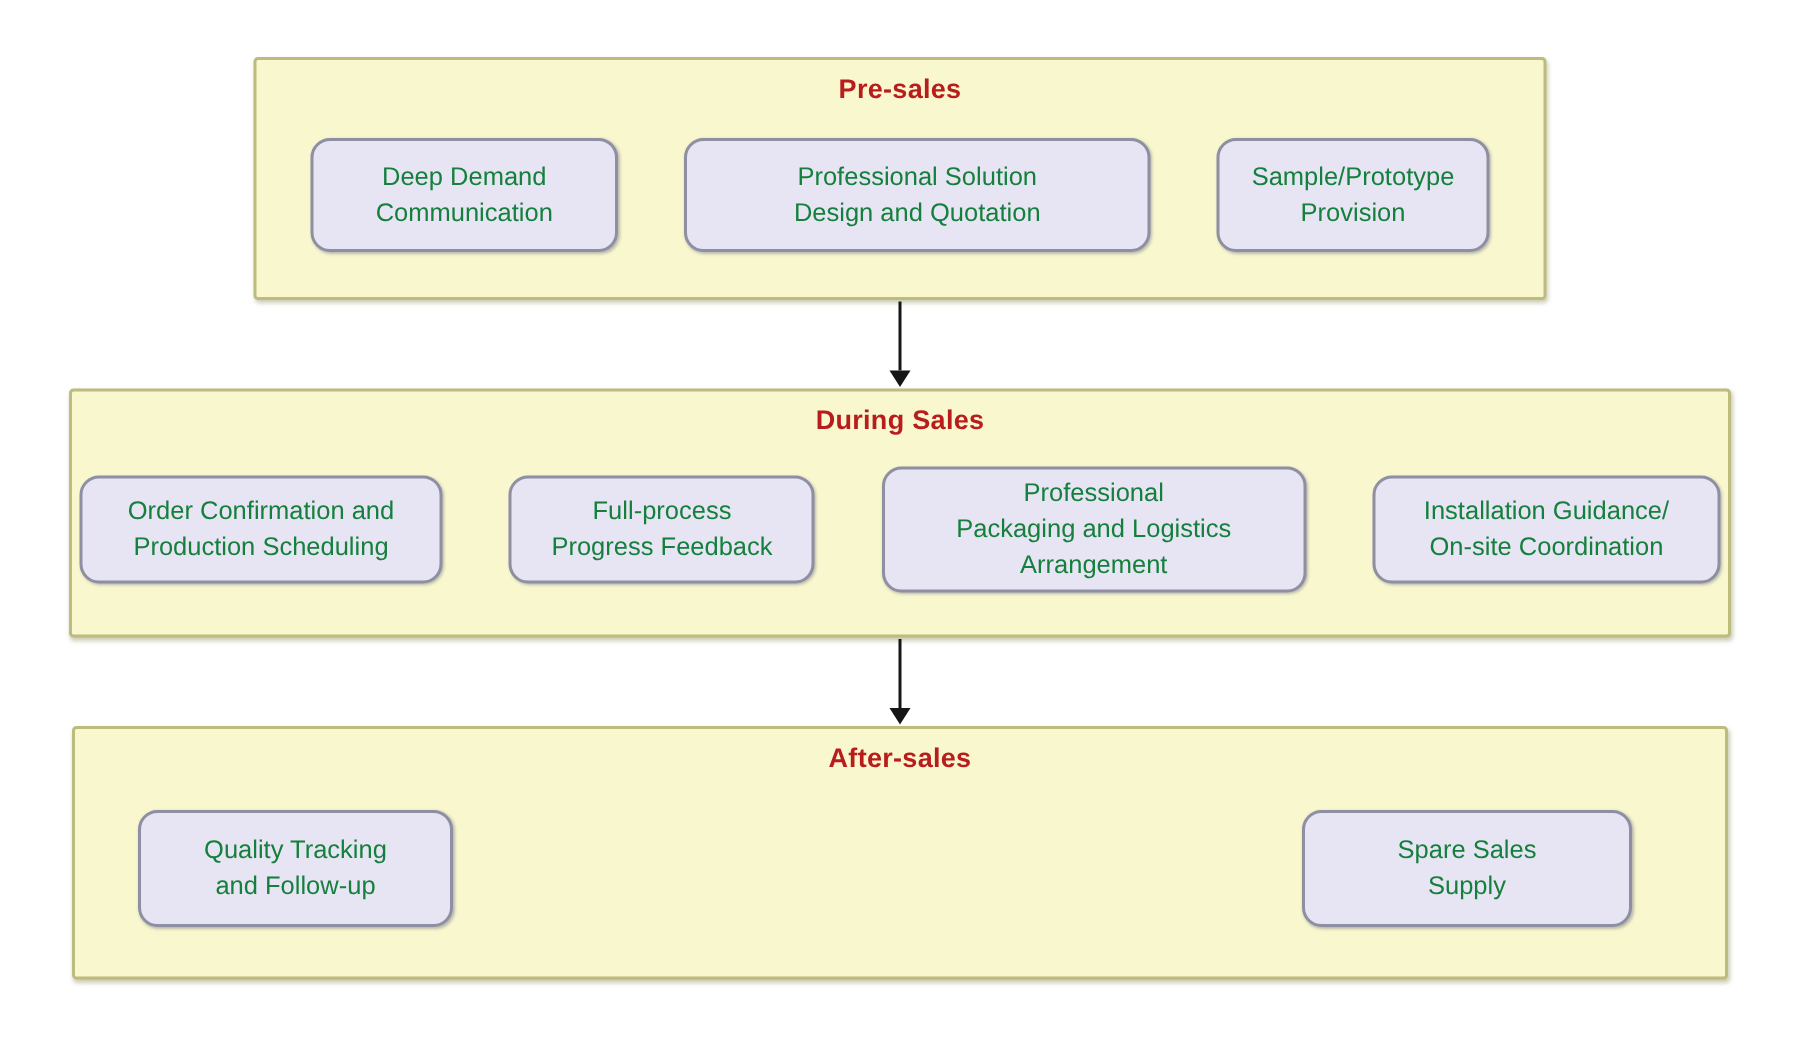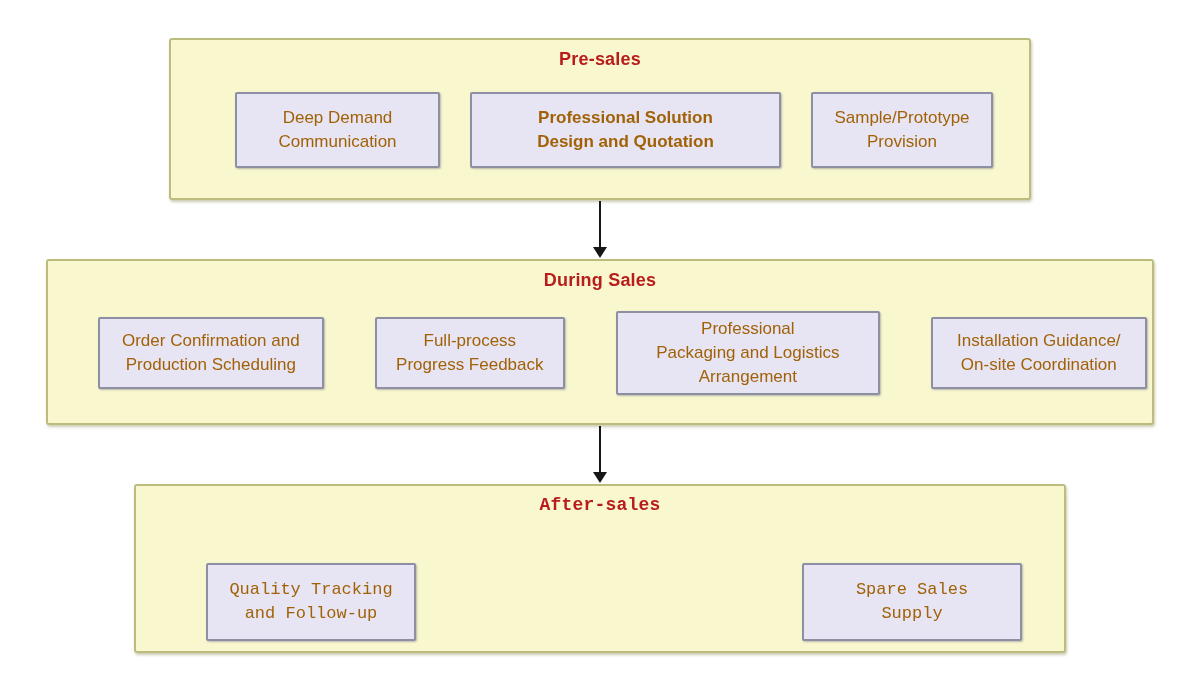--- a/index.html
+++ b/index.html
@@ -38,52 +38,51 @@
   .boxes {
     flex: 1;
     display: flex;
     align-items: center;
     justify-content: space-between;
     box-sizing: border-box;
   }
   .service-box {
     background: #e7e4f3;
     border: 2px solid #8f8fa3;
-    border-radius: 2px;
+    border-radius: 13px;
     box-shadow: 1px 1px 2px rgba(110, 110, 135, 0.45);
     box-sizing: border-box;
     display: flex;
     align-items: center;
     justify-content: center;
     text-align: center;
     font-size: 17px;
     line-height: 24px;
-    color: #a16207;
+    color: #15803d;
     white-space: pre-line;
     padding: 4px 6px;
-    margin-left: 28px;
   }
   
   .stage-1 { width: 862px; height: 162px; }
   .stage-1 .boxes { padding: 0 36px 8px 36px; }
   .stage-1 .service-box { min-height: 76px; }
   .stage-1 .service-box:nth-child(1) { width: 205px; }
-  .stage-1 .service-box:nth-child(2) { width: 311px; font-weight: bold; }
+  .stage-1 .service-box:nth-child(2) { width: 311px; }
   .stage-1 .service-box:nth-child(3) { width: 182px; }
   
   .stage-2 { width: 1108px; height: 166px; }
-  .stage-2 .boxes { padding: 0 5px 8px 22px; gap: 23px; }
+  .stage-2 .boxes { padding: 0 5px 8px 5px; gap: 23px; }
   .stage-2 .service-box { min-height: 72px; }
   .stage-2 .service-box:nth-child(1) { width: 242px; }
   .stage-2 .service-box:nth-child(2) { width: 204px; }
   .stage-2 .service-box:nth-child(3) { width: 283px; min-height: 84px; }
   .stage-2 .service-box:nth-child(4) { width: 232px; }
   
-  .stage-3 { width: 932px; height: 169px; font-family: Liberation Mono, monospace; }
-  .stage-3 .boxes { padding: 0 42px 10px 42px; align-items: flex-end; }
+  .stage-3 { width: 1104px; height: 169px; }
+  .stage-3 .boxes { padding: 0 62px 10px 42px; }
   .stage-3 .service-box { min-height: 78px; }
   .stage-3 .service-box:nth-child(1) { width: 210px; }
   .stage-3 .service-box:nth-child(2) { width: 220px; }
   .stage-3 .service-box:nth-child(3) { width: 226px; }
   .stage-3 .service-box:nth-child(4) { width: 202px; }
   
   .arrow-gap {
     height: 59px;
     position: relative;
   }

